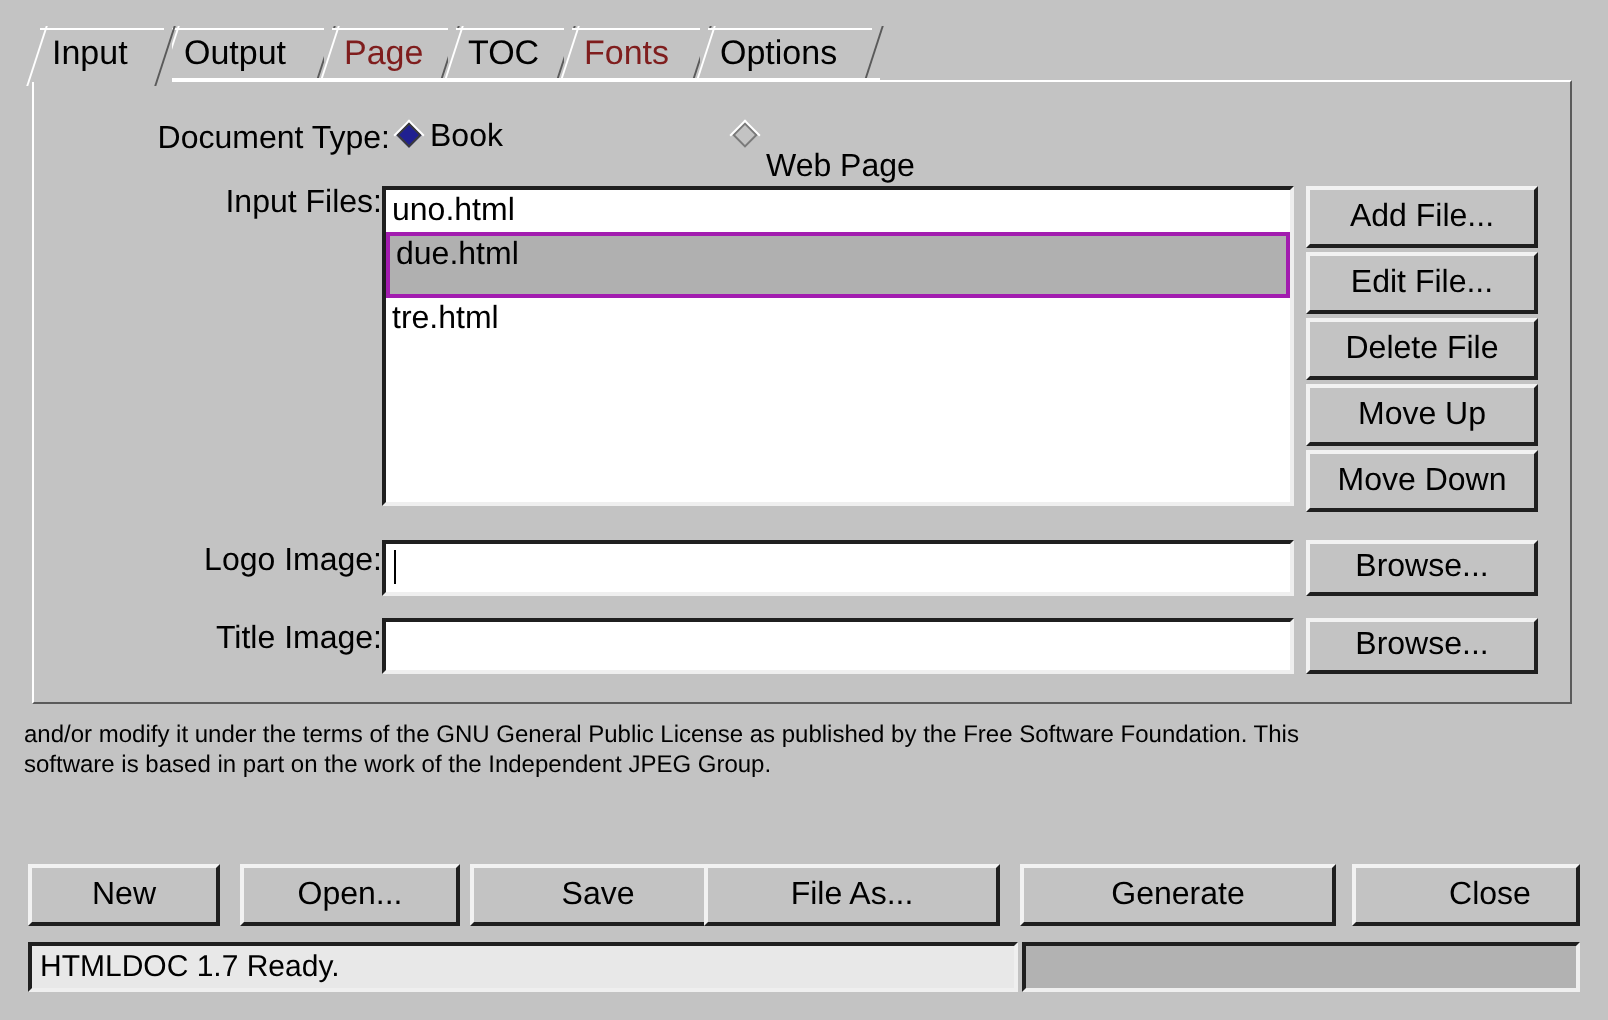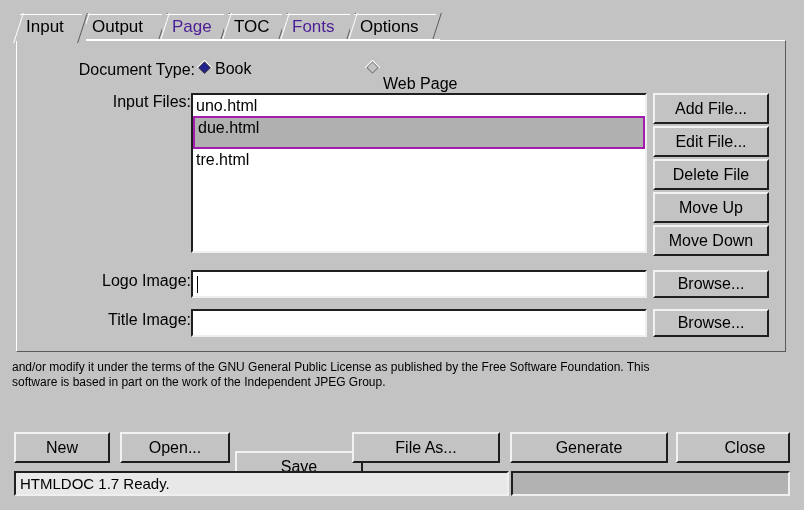--- a/index.html
+++ b/index.html
@@ -56,21 +56,21 @@
     background: #ffffff;
     transform: skewX(-18deg);
   }
   .tab .edge.dark { background: #5a5a5a; }
   .tab .topline {
     position: absolute;
     left: 4px; right: 4px; top: 0;
     height: 1px;
     background: #ffffff;
   }
-  .tab.disabled .tlabel { color: #4c1d95; }
+  .tab.disabled .tlabel { color: #7f1d1d; }
   .tab.active { z-index: 5; }
   .tab.inactive .tabfloor {
     position: absolute;
     left: 0; right: 0; bottom: 0;
     height: 2px;
     background: #ffffff;
   }
 
   
   .panel {
@@ -343,21 +343,21 @@
   </div>
 
   <div class="copy">
     <div>and/or modify it under the terms of the GNU General Public License as published by the Free Software Foundation. This</div>
     <div>software is based in part on the work of the Independent JPEG Group.</div>
   </div>
 
   <div id="actionbuttons">
       <div class="btn" style="left: 14px; top: 432px; width: 96px; height: 31px;">New</div>
       <div class="btn" style="left: 120px; top: 432px; width: 110px; height: 31px;">Open...</div>
-      <div class="btn" style="left: 235px; top: 432px; width: 128px; height: 31px; margin-top: 19px;">Save</div>
+      <div class="btn" style="left: 235px; top: 432px; width: 128px; height: 31px;">Save</div>
       <div class="btn" style="left: 352px; top: 432px; width: 148px; height: 31px;">File As...</div>
       <div class="btn" style="left: 510px; top: 432px; width: 158px; height: 31px;">Generate</div>
       <div class="btn" style="left: 676px; top: 432px; width: 114px; height: 31px; padding-left: 24px;">Close</div>
     </div>
 
   <div class="status">HTMLDOC 1.7 Ready.</div>
   <div class="progress"></div>
 
 </div>
 

